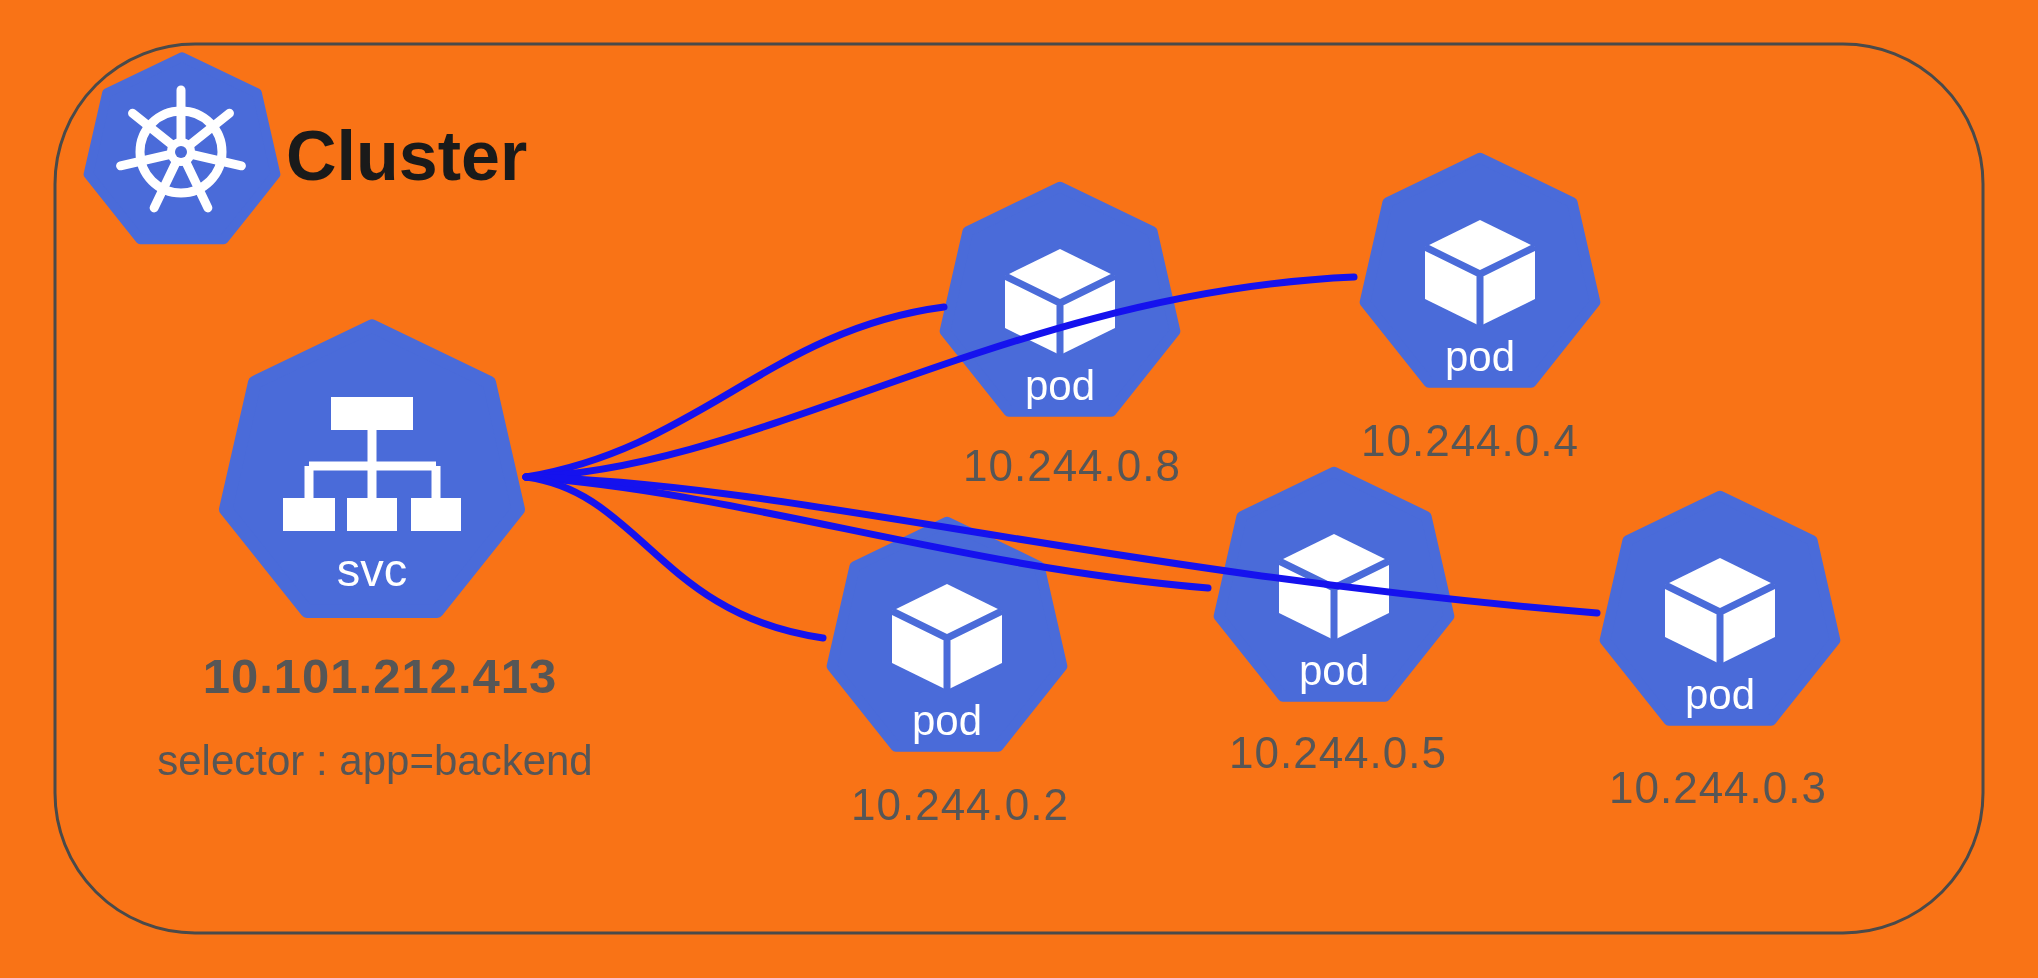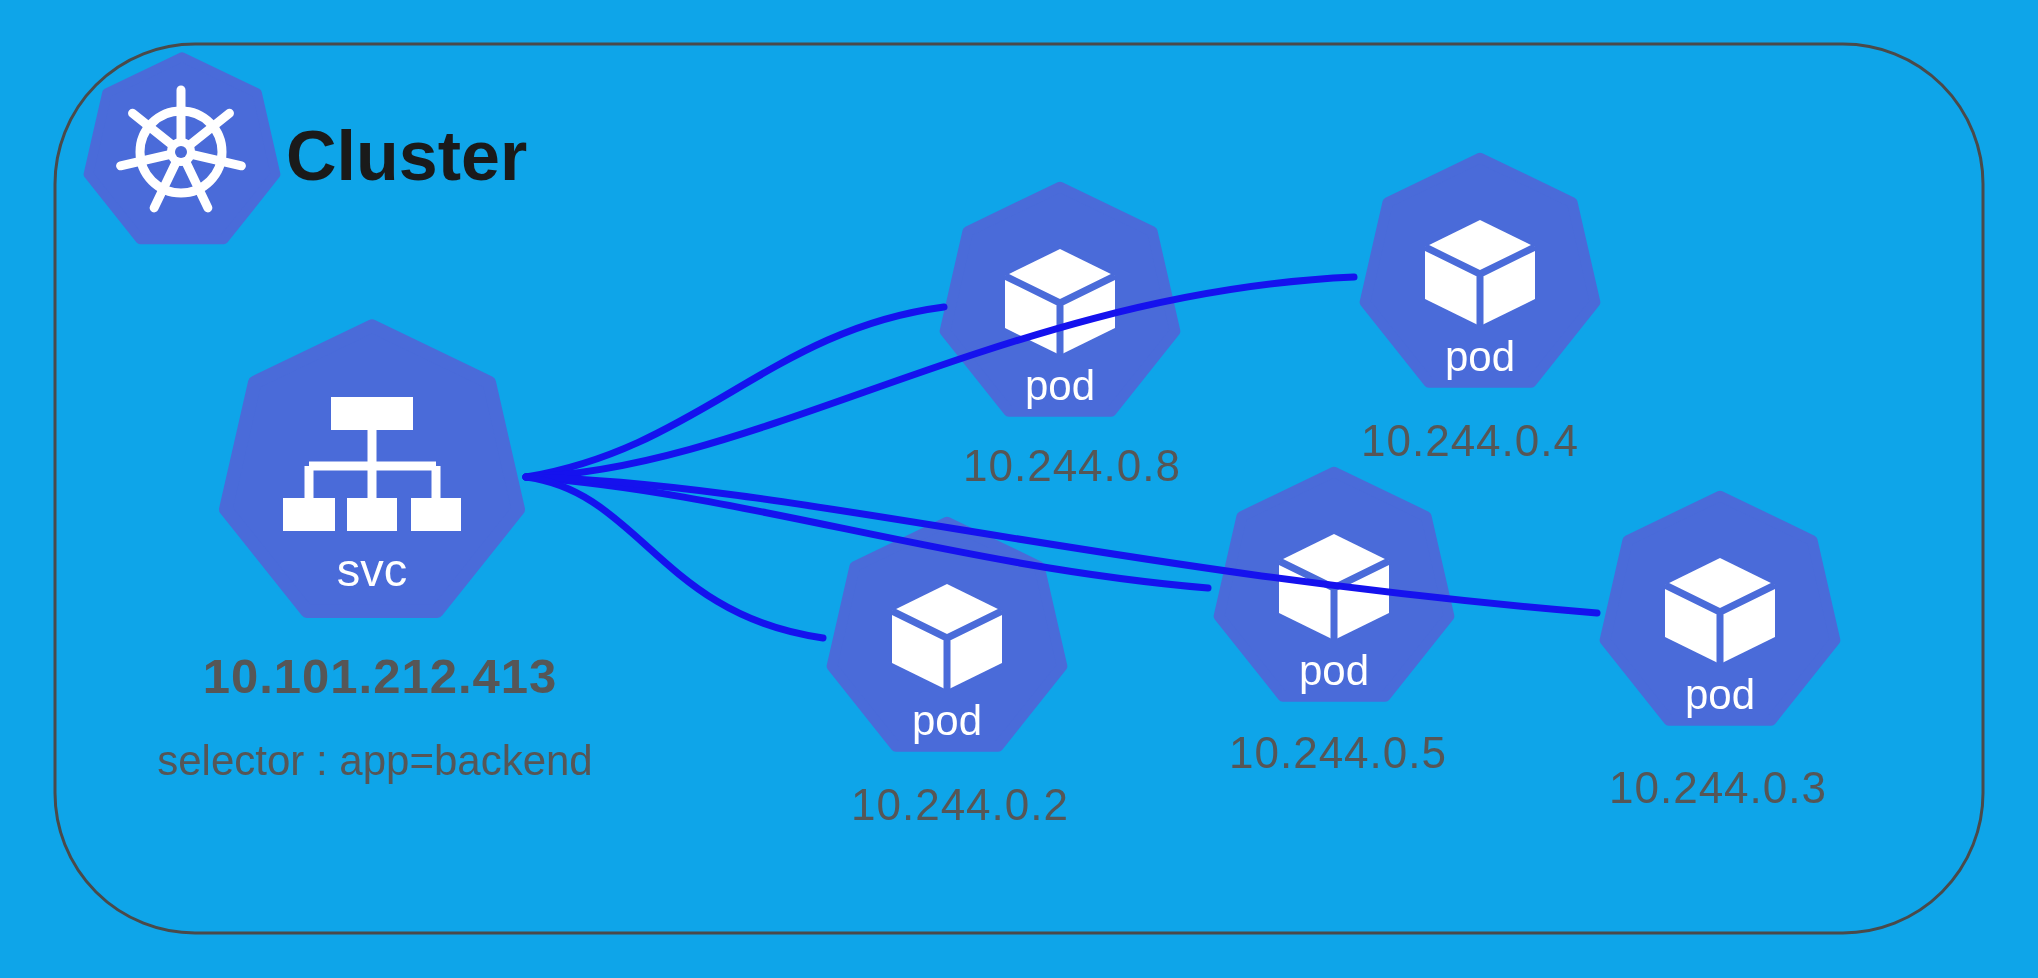--- a/index.html
+++ b/index.html
@@ -4,21 +4,21 @@
 <style>
   :root{
     --node_fill:#4a6bd9;
     --connection:#1512ee;
     --text_gray:#565656;
     --title:#1a1a1a;
     --border:#4a4a4a;
     --white:#ffffff;
   }
   html,body{margin:0;padding:0;background:#fff;}
-  .stage{position:relative;width:2038px;height:978px;background:#0ea5e9;overflow:hidden;
+  .stage{position:relative;width:2038px;height:978px;background:#f97316;overflow:hidden;
          font-family:"Liberation Sans", sans-serif;}
   svg{display:block;}
   .node-shape{fill:var(--node_fill);stroke:var(--node_fill);stroke-linejoin:round;}
   .cluster-box{fill:none;stroke:var(--border);stroke-width:3;}
   .conn{fill:none;stroke:var(--connection);stroke-width:7;stroke-linecap:round;}
   .node-label{fill:#fff;font-size:42px;font-weight:400;text-anchor:middle;
               font-family:"Liberation Sans", sans-serif;}
   .svc-label{font-size:47px;}
   .ip-label{fill:var(--text_gray);font-size:44px;font-weight:400;text-anchor:middle;
             letter-spacing:1px;font-family:"Liberation Sans", sans-serif;}

